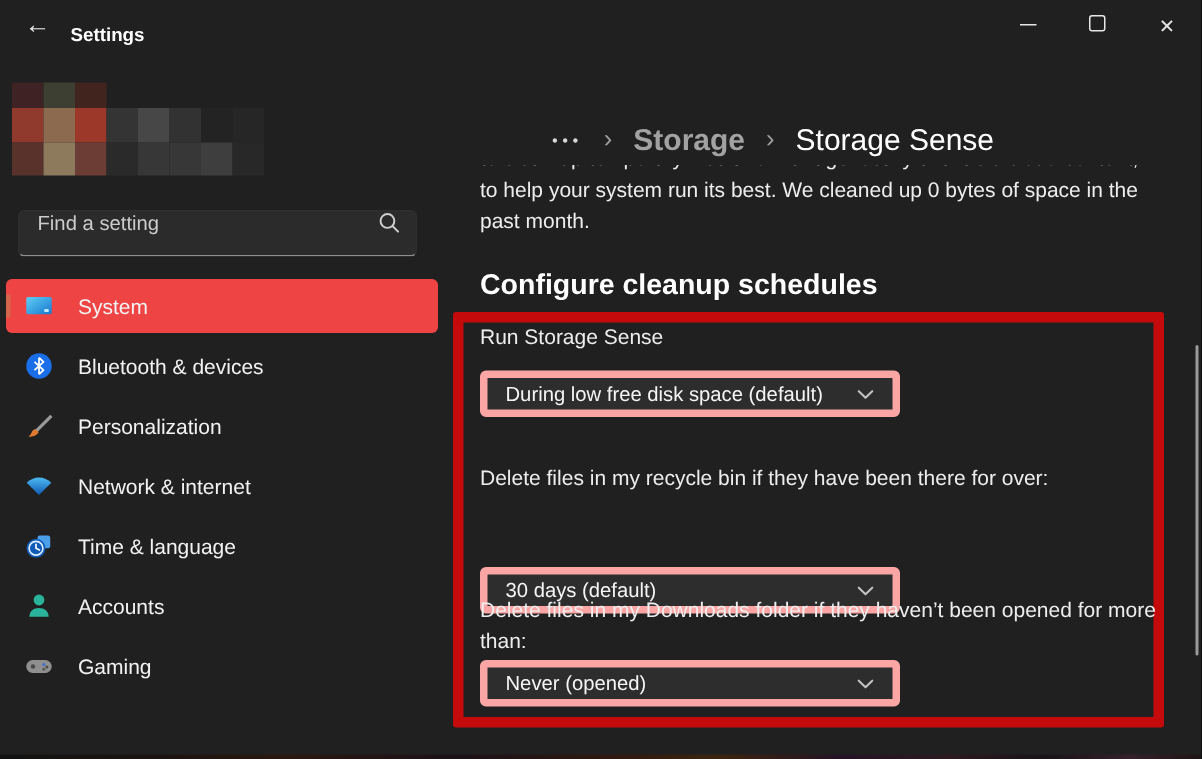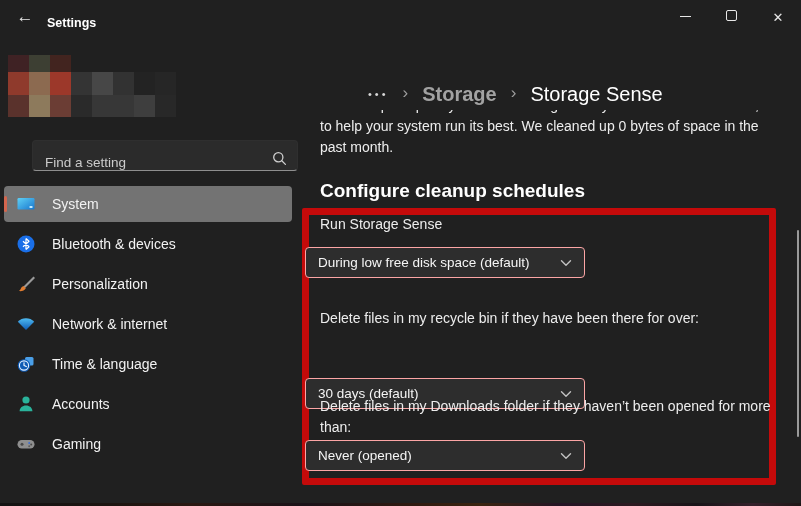--- a/index.html
+++ b/index.html
@@ -25,29 +25,29 @@
 
   
   .sidebar { position:absolute; left:0; top:40px; width:300px; bottom:0; }
   .avatar-mosaic {
     position:absolute; left:8px; top:15px;
     display:grid; grid-template-columns:repeat(8,21px); grid-template-rows:17px 23px 22px;
   }
   .searchbox {
     position:absolute; left:12px; top:100px; width:266px; height:31px;
     background:#2b2b2b; border:1px solid #2f2f2f; border-bottom:1px solid #8f8f8f;
-    border-radius:4px; display:flex; align-items:flex-end; padding:0 10px 0 12px;margin-left:20px;
+    border-radius:4px; display:flex; align-items:flex-start; padding:0 10px 0 12px;
   }
   .searchbox .ph { flex:1; font-size:13.5px; color:#cccccc; }
   .nav { position:absolute; left:4px; top:146px; width:292px; }
   .nav-item {
     position:relative; width:288px; height:36px; margin-bottom:4px;
     display:flex; align-items:center; border-radius:4px; cursor:pointer;
   }
-  .nav-item.selected { background:#737373; }
+  .nav-item.selected { background:#ef4444; }
   .nav-item .pill {
     position:absolute; left:0; top:10px; width:3px; height:16px;
     border-radius:2px; background:#d4664e; display:none;
   }
   .nav-item.selected .pill { display:block; }
   .nav-icon { width:20px; height:20px; margin-left:12px; flex:0 0 auto; display:flex; }
   .nav-label { margin-left:16px; font-size:14px; color:#f2f2f2; }
 
   
   .main { position:absolute; left:300px; top:40px; right:0; bottom:0; }
@@ -67,22 +67,22 @@
     position:absolute; left:2px; top:168px; width:474px; height:277px;
     border:7px solid #c40a0a; border-radius:2px; pointer-events:none;
   }
 
   .field-label { position:absolute; left:20px; width:452px; font-size:14px; line-height:21px; color:#ededed; }
   .lbl-1 { top:174px; }
   .lbl-2 { top:268px; }
   .lbl-3 { top:356px; }
 
   .dropdown {
-    position:absolute; left:5px; width:280px; height:31px;
-    background:#2d2d2d; border:1px solid #fca5a5; border-radius:4px;
+    position:absolute; left:20px; width:280px; height:31px;
+    background:#2d2d2d; border:5px solid #fca5a5; border-radius:4px;
     display:flex; align-items:center; padding:0 12px; cursor:pointer;
   }
   .dd-1 { top:207px; }
   .dd-2 { top:294px;margin-top:44px; }
   .dd-3 { top:400px; }
   .dd-text { flex:1; font-size:13.5px; color:#f5f5f5; }
   .dd-chevron { flex:0 0 auto; display:flex; }
 
   .scroll-thumb {
     position:absolute; left:497px; top:190px; width:2px; height:207px;

